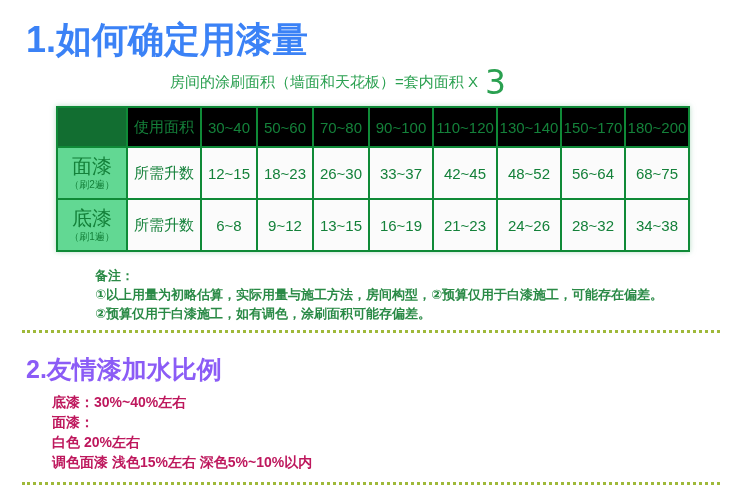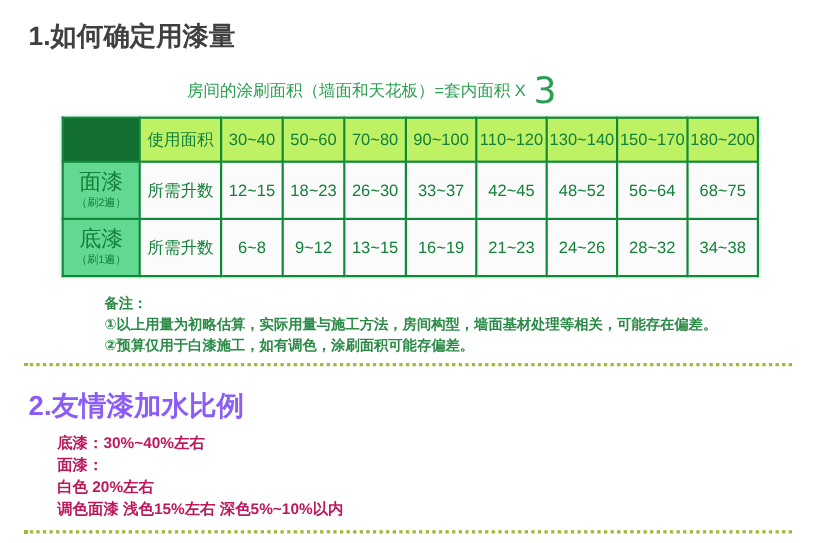--- a/index.html
+++ b/index.html
@@ -19,23 +19,23 @@
     position: relative;
     width: 739px;
     height: 494px;
   }
 
   
   .section1-title {
     position: absolute;
     left: 26px;
     top: 22px;
-    font-size: 24px;
-    font-weight: bold;
-    color: #404040;
+    font-size: 36px;
+    font-weight: bold;
+    color: #3b82f6;
     letter-spacing: 0px;
     line-height: 1;
     white-space: nowrap;
   }
 
   .formula-line {
     position: absolute;
     left: 170px;
     top: 66px;
     font-size: 17px;
@@ -72,21 +72,21 @@
     color: #14813a;
     font-size: 15px;
     padding: 0;
   }
   .cell-corner {
     background: #126e31;
     width: 68px;
     height: 38px;
   }
   .cell-head {
-    background: #bef264;
+    background: #000000;
     height: 38px;
     font-size: 15px;
     color: #17753a;
   }
   .col-label  { width: 72px; }
   .col-narrow { width: 54px; }
   .col-wide   { width: 62px; }
 
   .cell-rowhead {
     background: #62d893;
@@ -217,21 +217,21 @@
         <td class="cell-value">21~23</td>
         <td class="cell-value">24~26</td>
         <td class="cell-value">28~32</td>
         <td class="cell-value">34~38</td>
       </tr>
     </tbody>
   </table>
 
   <div class="notes">
     <div>备注：</div>
-    <div>①以上用量为初略估算，实际用量与施工方法，房间构型，墙面基材处理等相关，可能存在偏差。</div>
+    <div>①以上用量为初略估算，实际用量与施工方法，房间构型，②预算仅用于白漆施工，可能存在偏差。</div>
     <div>②预算仅用于白漆施工，如有调色，涂刷面积可能存偏差。</div>
   </div>
 
   <div class="dotted-divider divider-1"></div>
 
   <div class="section2-title">2.友情漆加水比例</div>
 
   <div class="section2-body">
     <div>底漆：30%~40%左右</div>
     <div>面漆：</div>

